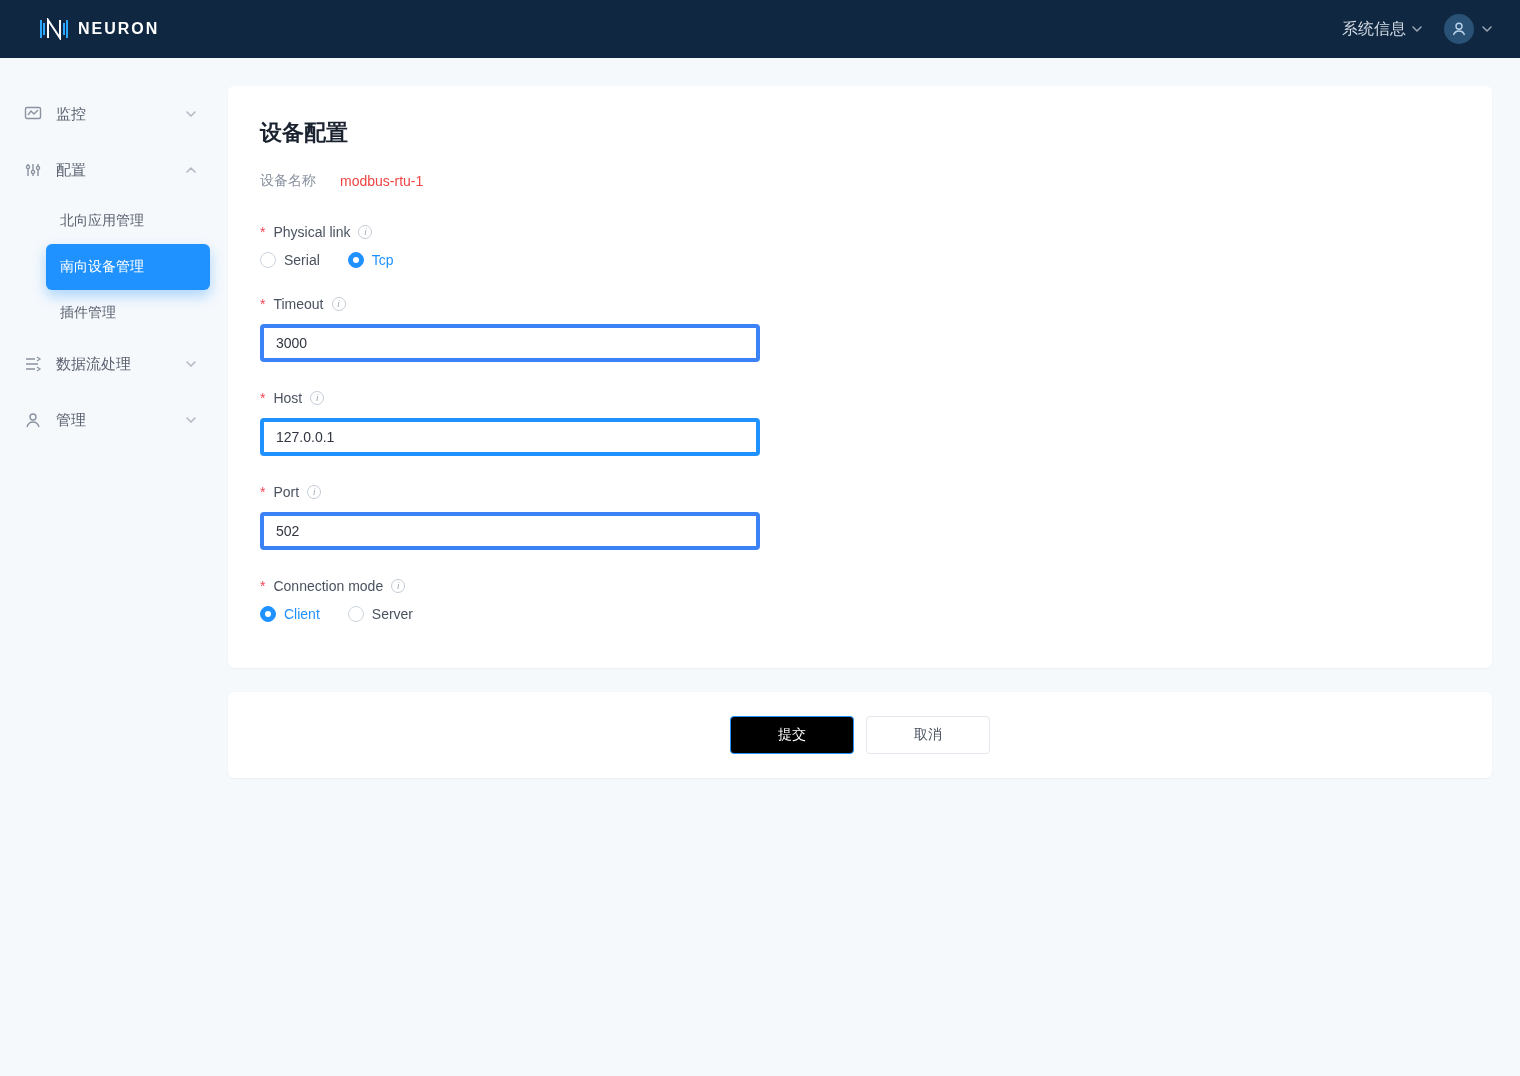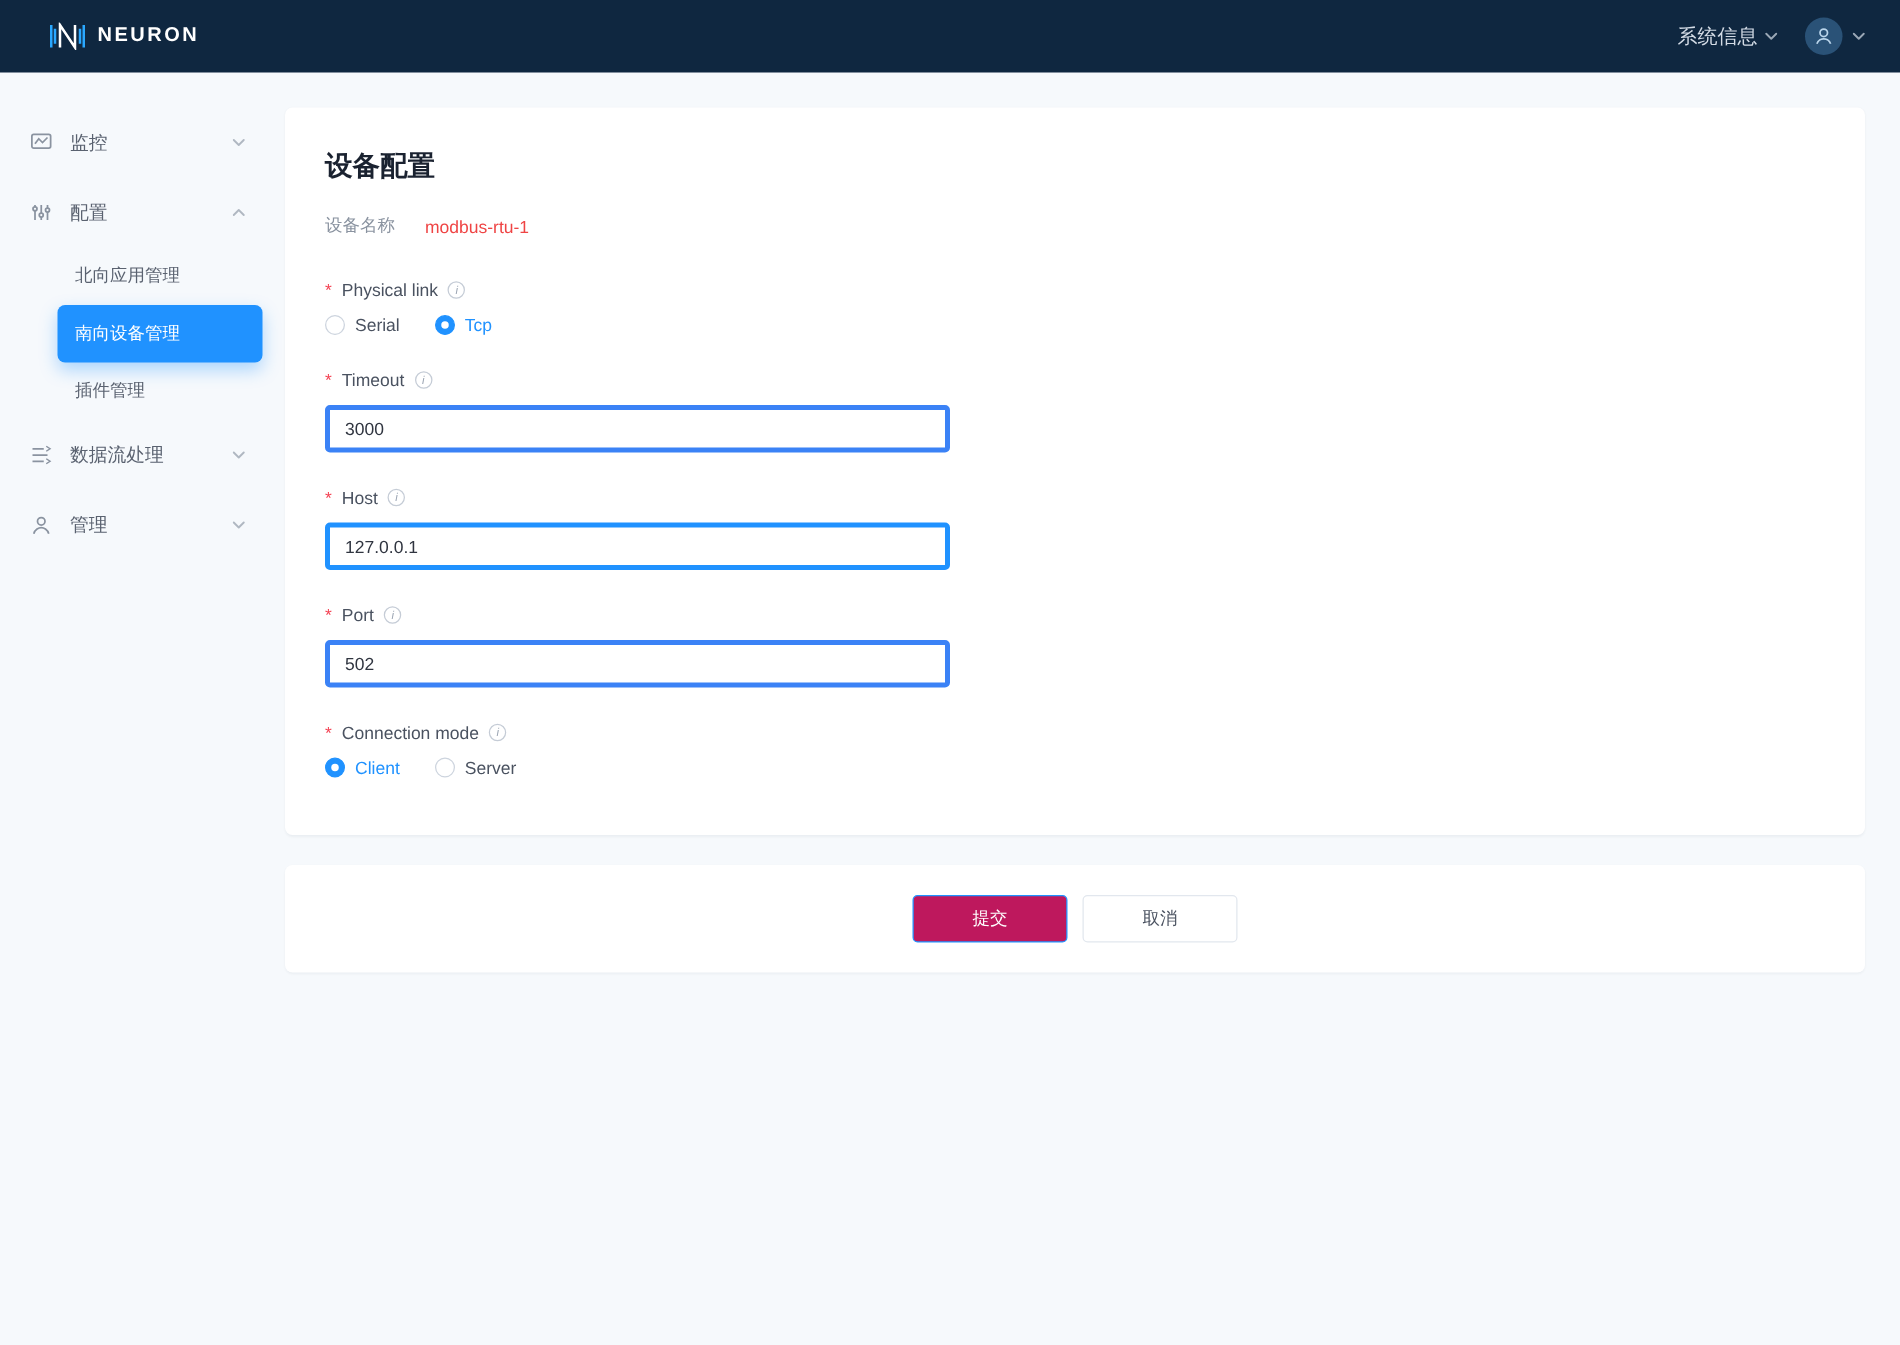--- a/index.html
+++ b/index.html
@@ -217,21 +217,21 @@
   .btn {
     min-width: 124px;
     height: 38px;
     border-radius: 4px;
     border: 1px solid transparent;
     font-size: 14px;
     cursor: pointer;
     display: inline-flex; align-items: center; justify-content: center;
   }
   .btn-primary {
-    background: #be185d;
+    background: #000000;
     color: #fff;
     border-color: #2092ff;
   }
   .btn-default {
     background: #fff;
     color: #4a5260;
     border-color: #e2e7ee;
   }
 </style>
 </head>

